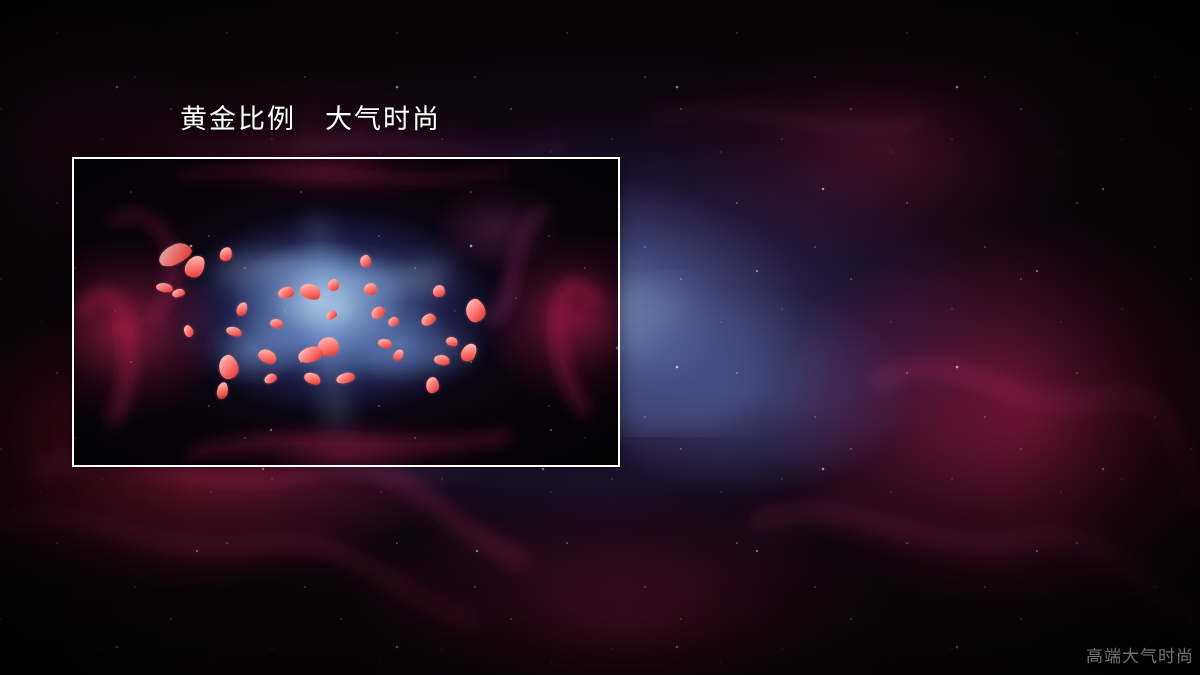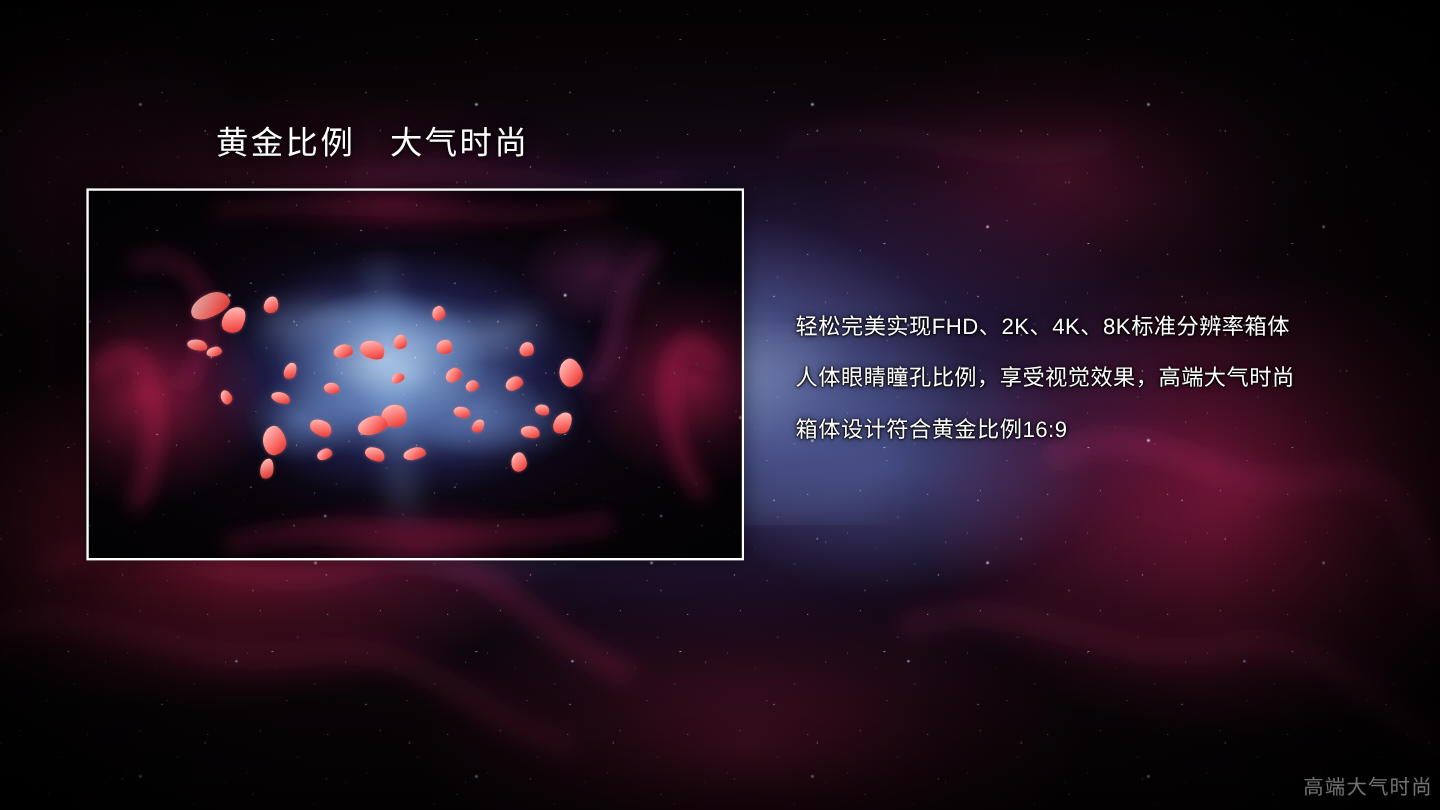--- a/index.html
+++ b/index.html
@@ -349,21 +349,16 @@
         <div class="petal" style="left:360px; top:196px; width:16px; height:10px; transform:rotate(14deg);"></div>
         <div class="petal" style="left:352px; top:218px; width:13px; height:16px; transform:rotate(-8deg);"></div>
         <div class="petal" style="left:388px; top:184px; width:14px; height:19px; transform:rotate(26deg);"></div>
         <div class="petal" style="left:286px; top:96px;  width:11px; height:12px; transform:rotate(-12deg);"></div>
       </div>
 
       <div class="ph-layer ph-vignette"></div>
     </div>
   </div>
 
-  <div class="body-copy">
-    <div class="body-line">轻松完美实现FHD、2K、4K、8K标准分辨率箱体</div>
-    <div class="body-line">人体眼睛瞳孔比例，享受视觉效果，高端大气时尚</div>
-    <div class="body-line">箱体设计符合黄金比例16:9</div>
-  </div>
 
   <div class="watermark">高端大气时尚</div>
 
 </div>
 
 </body></html>

